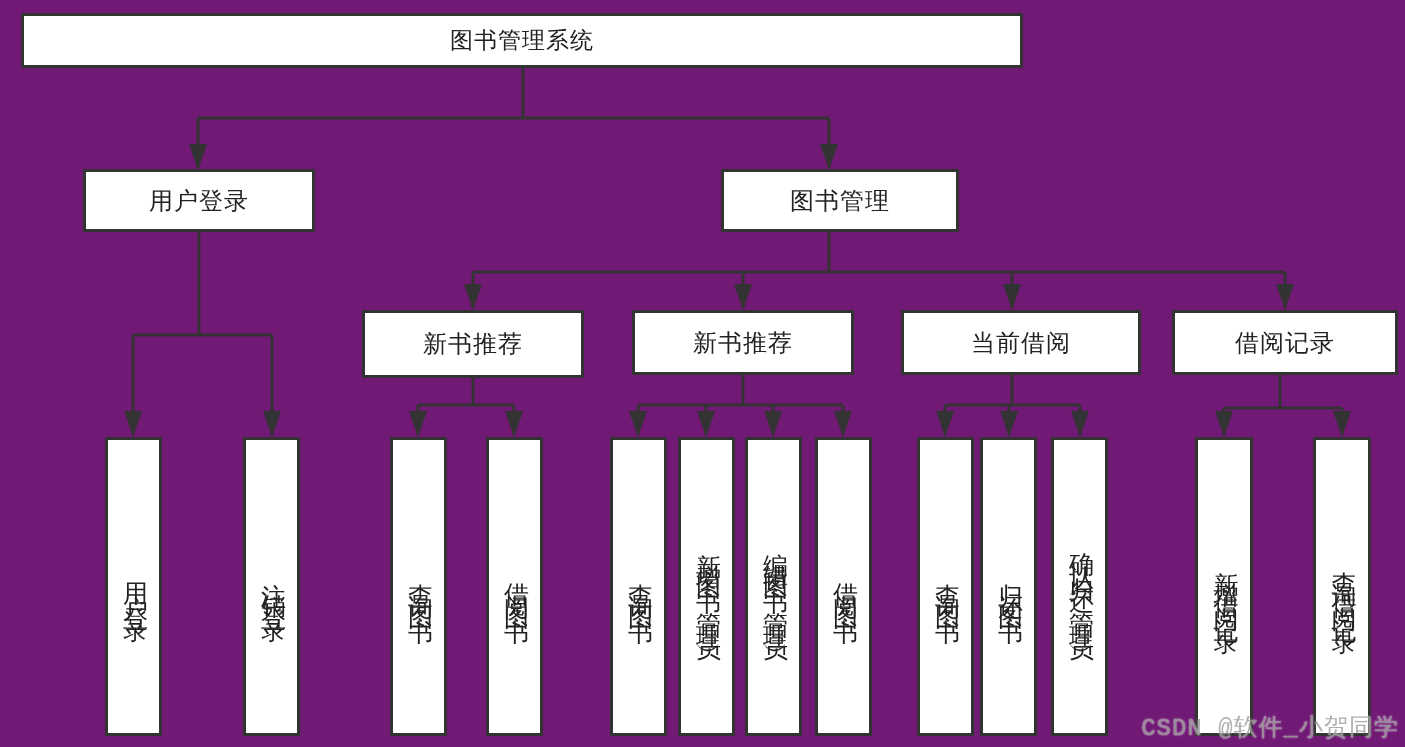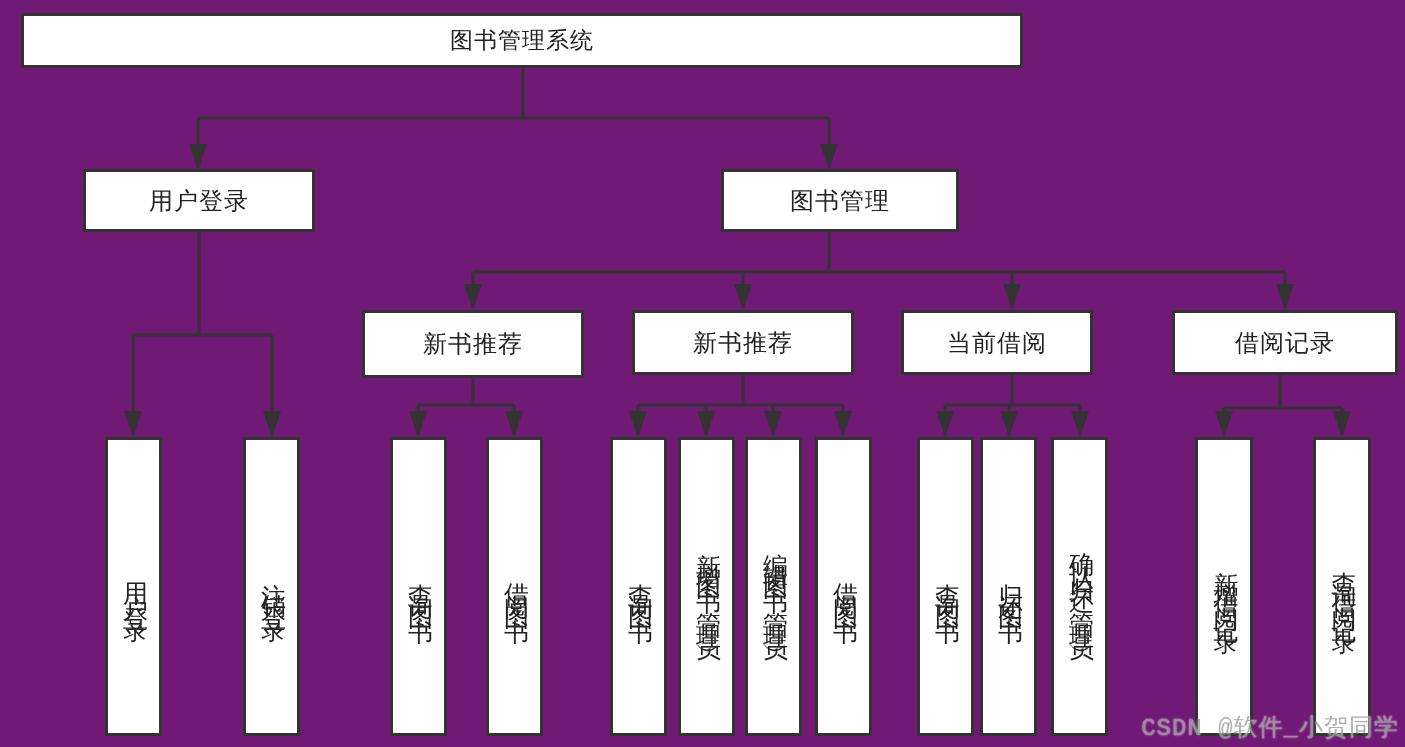--- a/index.html
+++ b/index.html
@@ -114,21 +114,21 @@
   <div class="node" style="left:710px;top:169px;width:238px;height:63px;margin-left:11px;">
     <span class="hlabel">图书管理</span>
   </div>
 
   <div class="node" style="left:362px;top:310px;width:222px;height:68px;">
     <span class="hlabel">新书推荐</span>
   </div>
   <div class="node" style="left:632px;top:310px;width:222px;height:65px;">
     <span class="hlabel">新书推荐</span>
   </div>
-  <div class="node" style="left:901px;top:310px;width:192px;height:65px;">
+  <div class="node" style="left:901px;top:310px;width:240px;height:65px;">
     <span class="hlabel">当前借阅</span>
   </div>
   <div class="node" style="left:1172px;top:310px;width:226px;height:65px;text-align:center;">
     <span class="hlabel">借阅记录</span>
   </div>
 
   <div class="node leaf" style="left:105px;top:437px;width:57px;height:299px;">
     <span class="vlabel">用户登录</span>
   </div>
   <div class="node leaf" style="left:243px;top:437px;width:57px;height:299px;">

